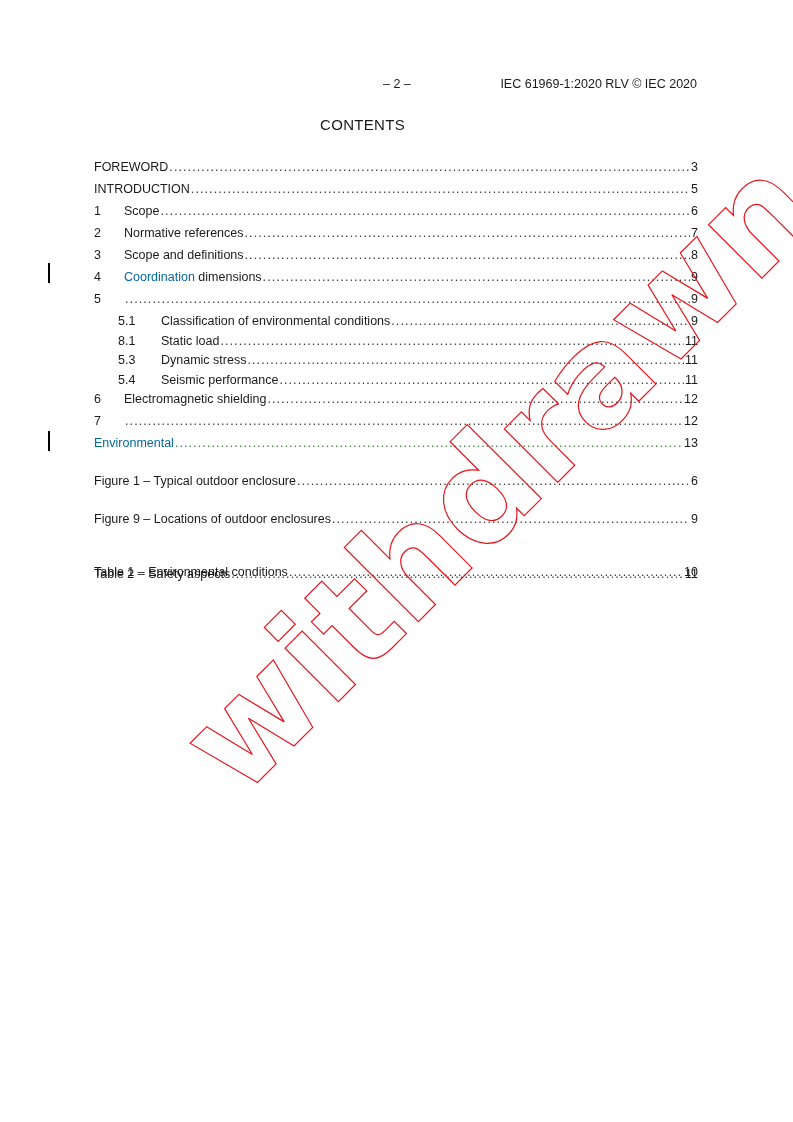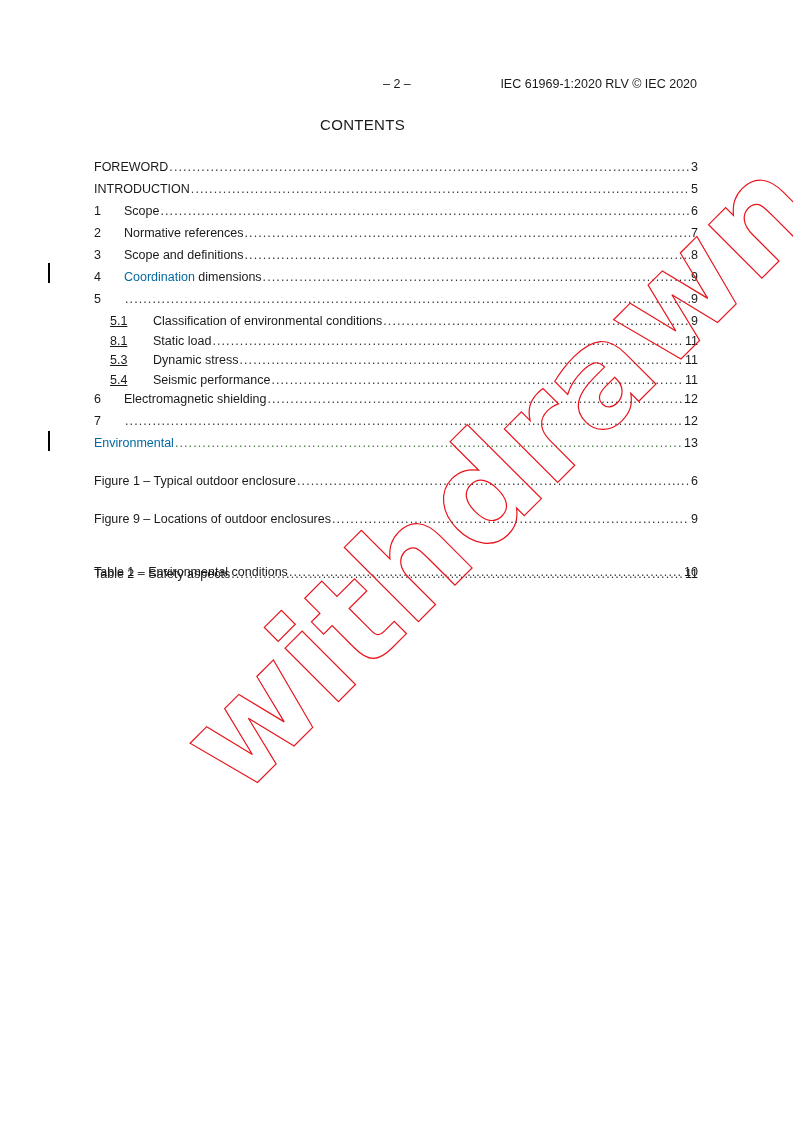--- a/index.html
+++ b/index.html
@@ -5,21 +5,21 @@
   html, body { margin: 0; padding: 0; background: #ffffff; }
   body { width: 793px; height: 1122px; position: relative; overflow: hidden;
          font-family: "Liberation Sans", sans-serif; color: #1a1a1a; }
   .header { position: absolute; top: 77px; left: 0; width: 793px; font-size: 12.5px; }
   .header .pagenum { position: absolute; left: 383px; }
   .header .docid { position: absolute; right: 96px; }
   .title { position: absolute; top: 116px; left: 0; width: 725px; text-align: center; font-size: 15px; letter-spacing: 0.3px; }
   .toc { position: absolute; left: 94px; width: 604px; font-size: 12.5px; }
   .row { position: absolute; left: 0; width: 604px; height: 16px; display: flex; align-items: flex-end; white-space: nowrap; }
   .num { display: inline-block; width: 30px; flex: none; }
-  .sub .num { width: 43px; margin-left: 16px; text-decoration: underline; }
+  .sub .num { width: 43px; margin-left: 24px; }
   .label { flex: none; }
   .leader { flex: 1 1 auto; overflow: hidden; margin: 0 1px; color: #333; letter-spacing: 1.1px; }
   .leader::before { content: "........................................................................................................................................................................................................"; }
   .page { flex: none; text-align: right; }
   .green { color: #0369a1; }
   .leader.green { color: #3d7a3d; }
   .changebar { position: absolute; left: 48px; width: 1.5px; height: 20px; background: #000; }
   .watermark { position: absolute; left: 0; top: 0; pointer-events: none; }
 </style>
 </head>

